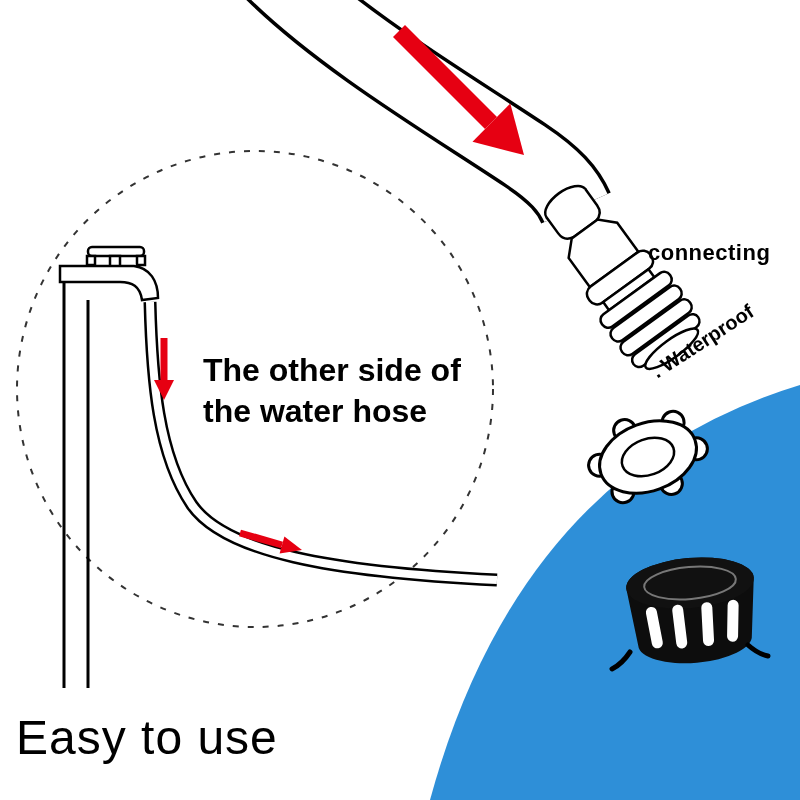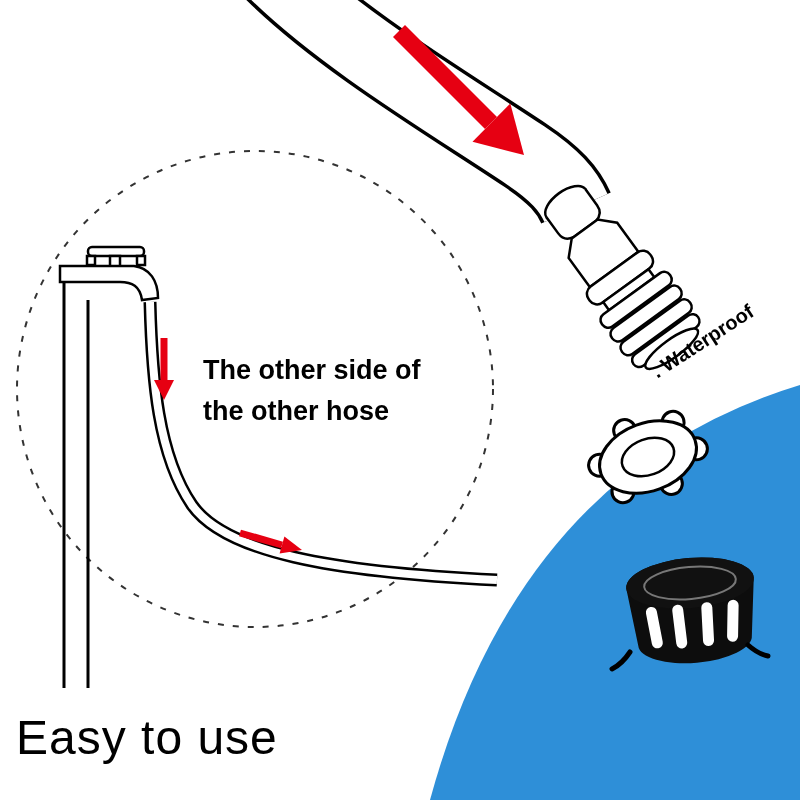--- a/index.html
+++ b/index.html
@@ -32,21 +32,21 @@
     letter-spacing:0.5px;
   }
   .label-waterproof{
     left:660px;top:360px;
     font-size:20px;
     transform:rotate(-33deg);
     transform-origin:left bottom;
   }
   .label-note{
     left:203px;top:350px;
-    font-size:27px;
+    font-size:32px;
     line-height:41px;
     font-weight:700;
   }
   .label-easy{
     left:16px;top:710px;
     font-size:48px;
     font-weight:400;
     letter-spacing:1px;
   }
 </style>
@@ -125,23 +125,24 @@
       <ellipse rx="46" ry="16" fill="none" stroke="#777" stroke-width="2"></ellipse>
       <rect x="-49" y="16" width="11" height="42" rx="5.5" fill="#fff" transform="rotate(-6)"></rect>
       <rect x="-21" y="20" width="11" height="44" rx="5.5" fill="#fff" transform="rotate(-2)"></rect>
       <rect x="10" y="20" width="11" height="44" rx="5.5" fill="#fff" transform="rotate(2)"></rect>
       <rect x="38" y="16" width="11" height="42" rx="5.5" fill="#fff" transform="rotate(6)"></rect>
     </g>
     <path d="M630,652 q-8,12 -18,17" stroke="#000" stroke-width="5" fill="none" stroke-linecap="round"></path>
     <path d="M748,645 q10,9 20,11" stroke="#000" stroke-width="5" fill="none" stroke-linecap="round"></path>
   </svg>
 
+  <div class="label label-connecting">connecting</div>
 
   <div class="label label-waterproof">. Waterproof</div>
 
   <div class="label label-note">
     <div>The other side of</div>
-    <div>the other hose</div>
+    <div>the water hose</div>
   </div>
 
   <div class="label label-easy">Easy to use</div>
 
 </div>
 
 </body></html>

